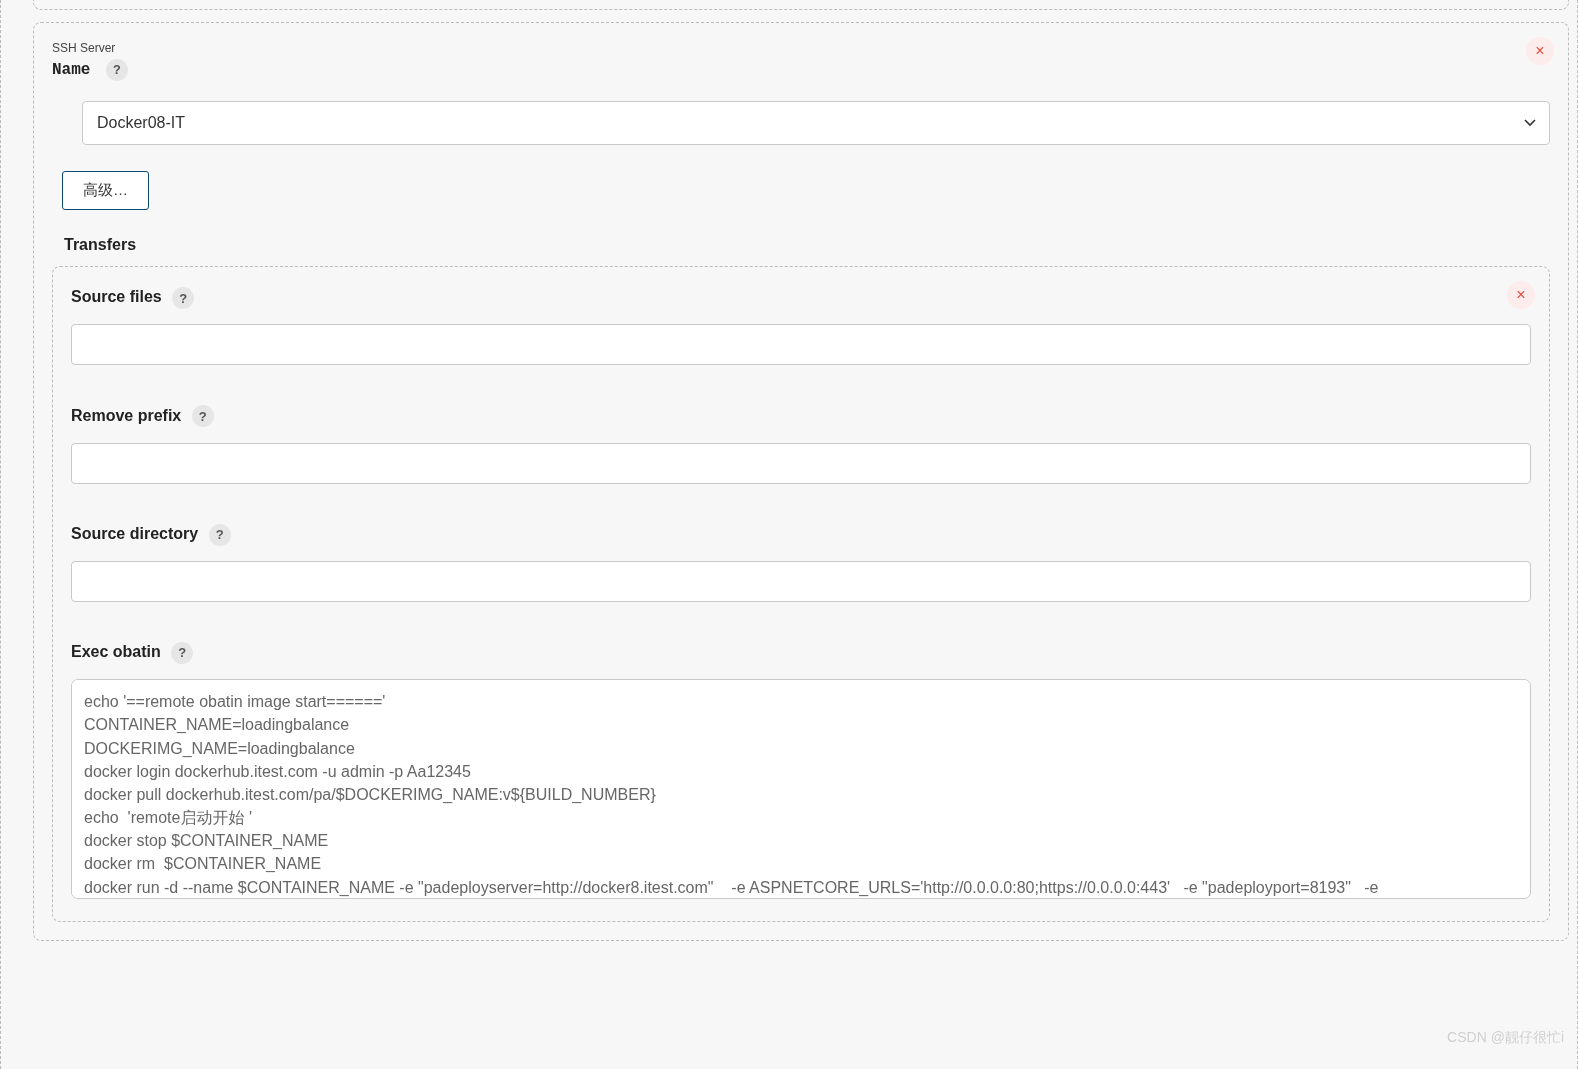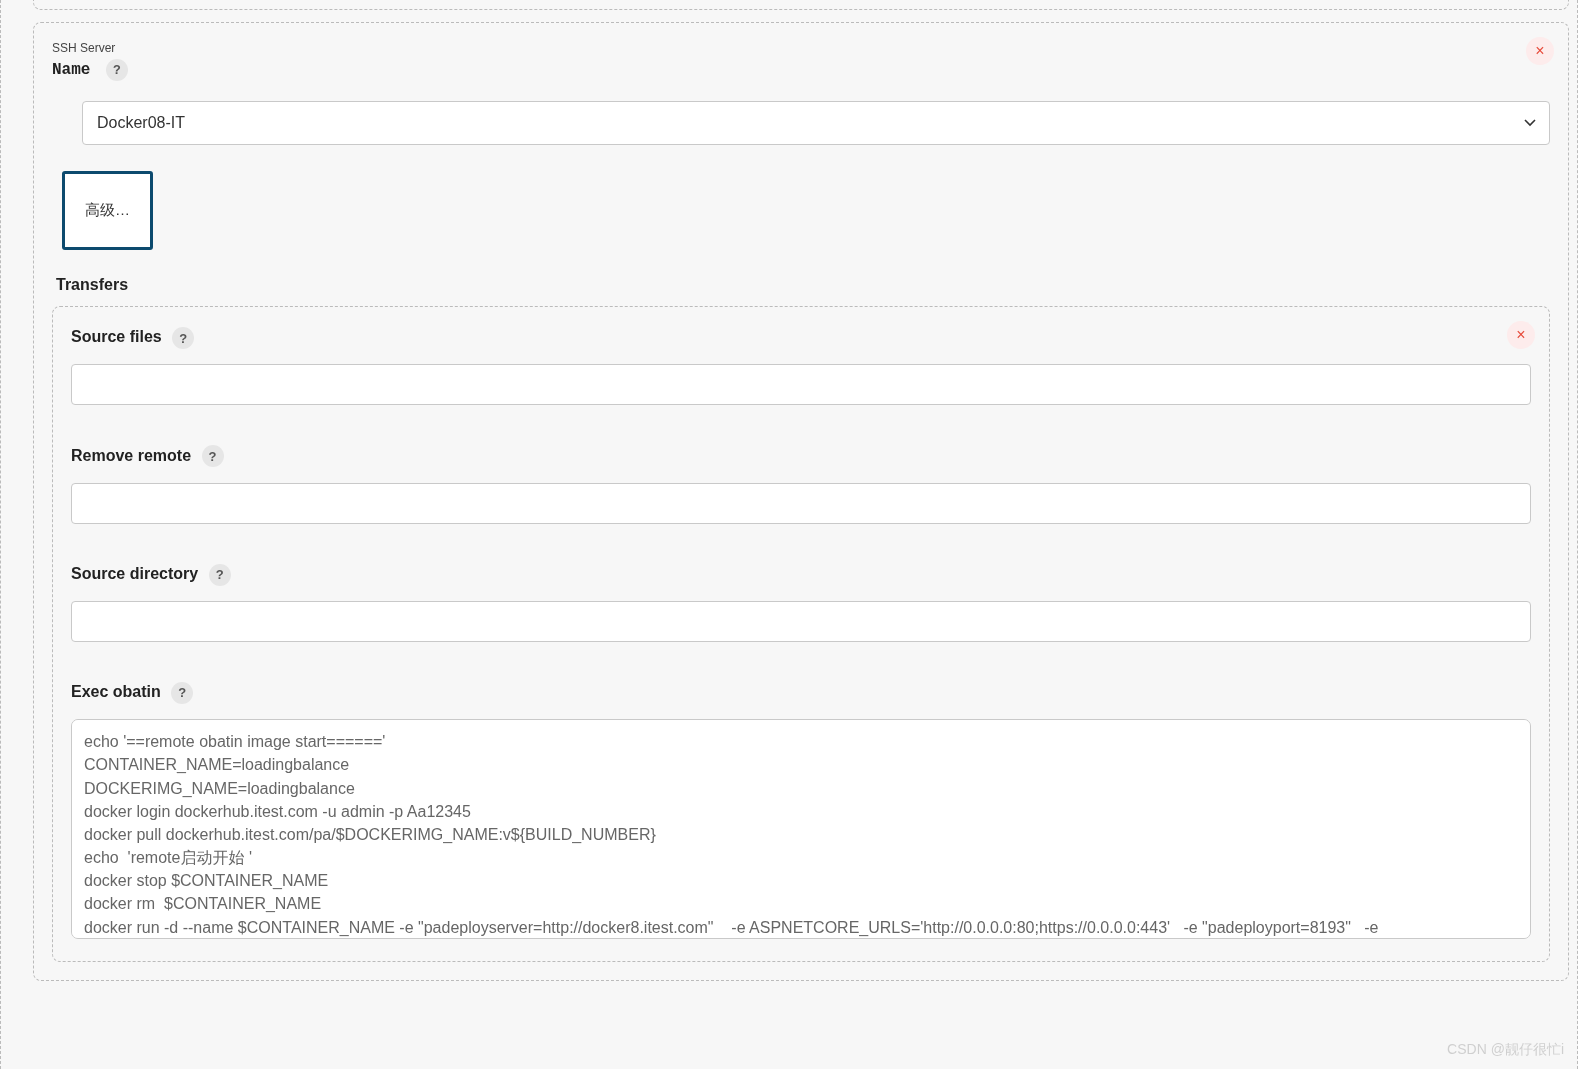--- a/index.html
+++ b/index.html
@@ -99,34 +99,34 @@
     .select-caret {
       position: absolute;
       right: 14px;
       top: 50%;
       transform: translateY(-50%);
       pointer-events: none;
     }
     .select-caret svg { display: block; }
     .btn {
       display: inline-block;
-      padding: 27px 20px;
+      padding: 9px 20px;
       font-size: 15px;
       background: #fff;
-      border: 3px solid #0c4a6e;
+      border: 1px solid #0c4a6e;
       border-radius: 3px;
       cursor: pointer;
       color: #333;
       margin: 6px 0 16px 10px;
     }
     .sub-heading {
       font-size: 16px;
       font-weight: 600;
       color: #222;
-      margin: 10px 0 12px 4px;
+      margin: 10px 0 12px 12px;
     }
     .inner-box {
       border: 1px dashed #bbb;
       border-radius: 8px;
       padding: 20px 18px 18px 18px;
       background: #f7f7f7;
       position: relative;
     }
     .text-input {
       width: 100%;
@@ -158,21 +158,21 @@
       font-family: inherit;
       resize: none;
       height: 220px;
       overflow-y: scroll;
     }
     .textarea-input::-webkit-scrollbar { width: 16px; }
     .textarea-input::-webkit-scrollbar-track { background: #f0f0f0; border-left: 1px solid #ddd; }
     .textarea-input::-webkit-scrollbar-thumb { background: #c8c8c8; border-radius: 2px; }
     .watermark {
       position: fixed;
-      bottom: 10px;
+      bottom: 22px;
       right: 14px;
       font-size: 14px;
       color: #bbb;
       opacity: 0.65;
       pointer-events: none;
       font-family: "Microsoft YaHei", sans-serif;
     }
   </style>
 </head>
 <body>
@@ -211,21 +211,21 @@
       </button>
 
 
       <div class="field-group">
         <span class="field-label">Source files</span>
         <span class="help-badge">?</span>
         <input type="text" class="text-input" value="" style="">
       </div>
 
       <div class="field-group">
-        <span class="field-label">Remove remote</span>
+        <span class="field-label">Remove prefix</span>
         <span class="help-badge">?</span>
         <input type="text" class="text-input" value="" style="">
       </div>
 
       <div class="field-group">
         <span class="field-label">Source directory</span>
         <span class="help-badge">?</span>
         <input type="text" class="text-input" value="" style="">
       </div>
 

